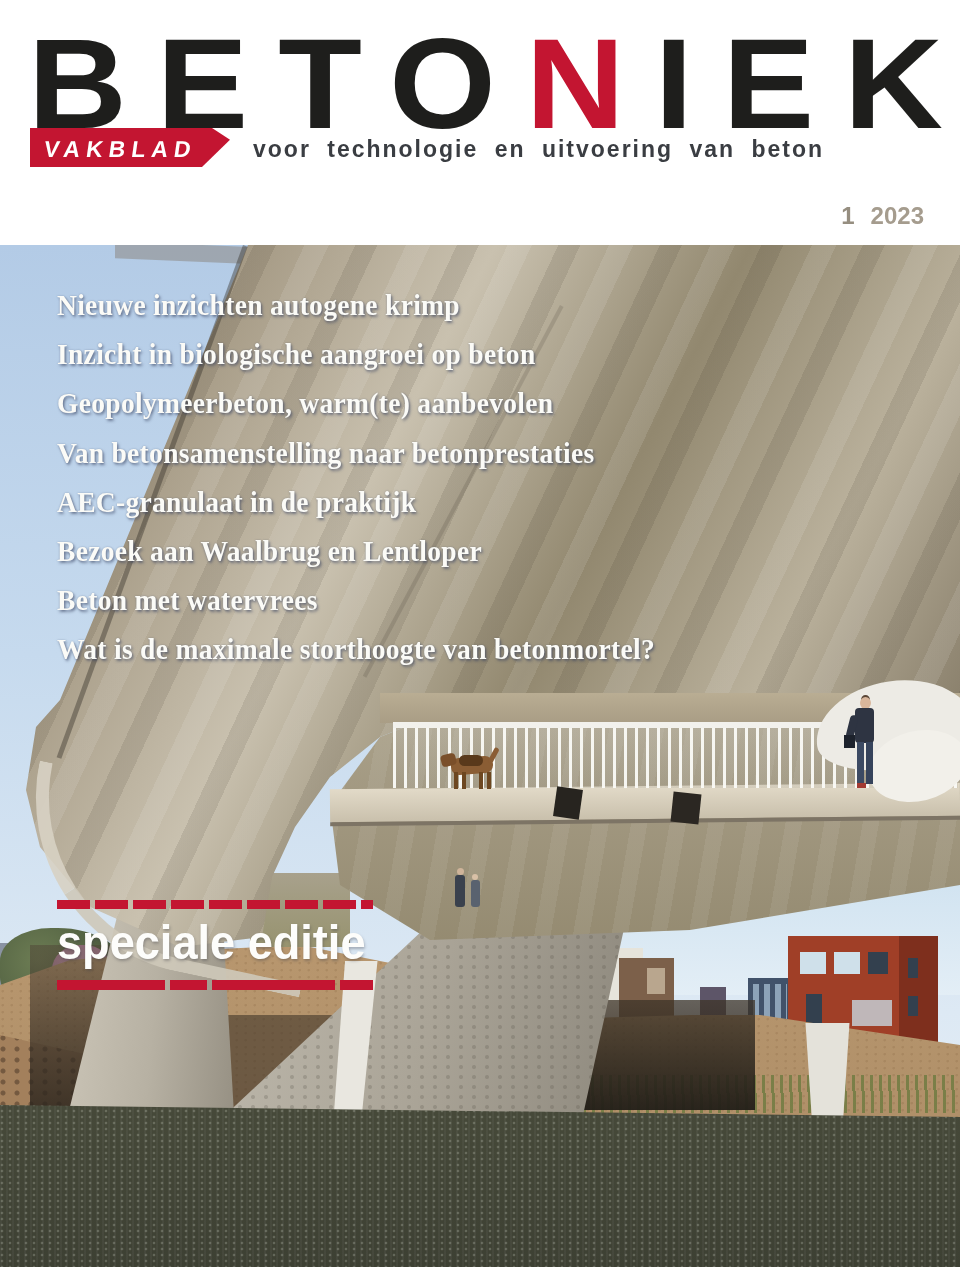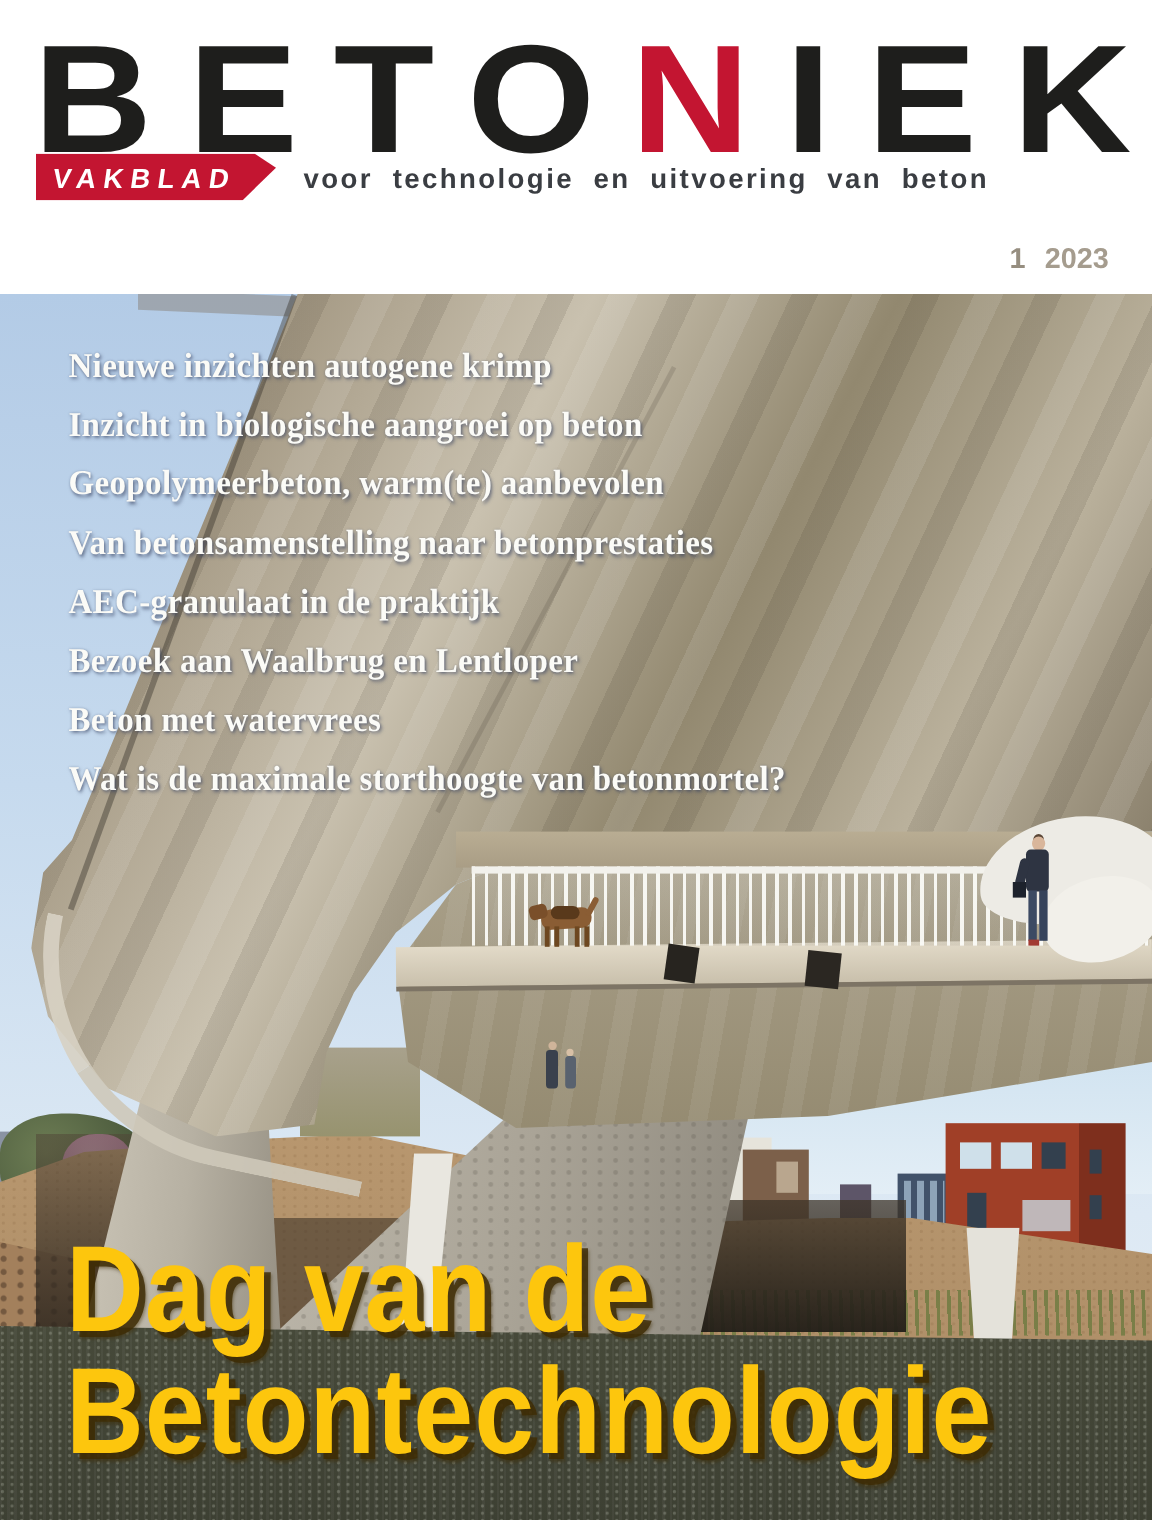--- a/index.html
+++ b/index.html
@@ -298,19 +298,20 @@
       <div class="topic">Nieuwe inzichten autogene krimp</div>
       <div class="topic">Inzicht in biologische aangroei op beton</div>
       <div class="topic">Geopolymeerbeton, warm(te) aanbevolen</div>
       <div class="topic">Van betonsamenstelling naar betonprestaties</div>
       <div class="topic">AEC-granulaat in de praktijk</div>
       <div class="topic">Bezoek aan Waalbrug en Lentloper</div>
       <div class="topic">Beton met watervrees</div>
       <div class="topic">Wat is de maximale storthoogte van betonmortel?</div>
     </div>
 
-
-    <div class="main-title">
-      <div class="title-line">Dag van de</div>
-      <div class="title-line">Betontechnologie</div>
-    </div>
+    <div class="special">
+      <div class="bar-top"></div>
+      <div class="special-label">speciale editie</div>
+      <div class="bar-bottom"></div>
+    </div>
+
   </div>
 </div>
 
 </body></html>

